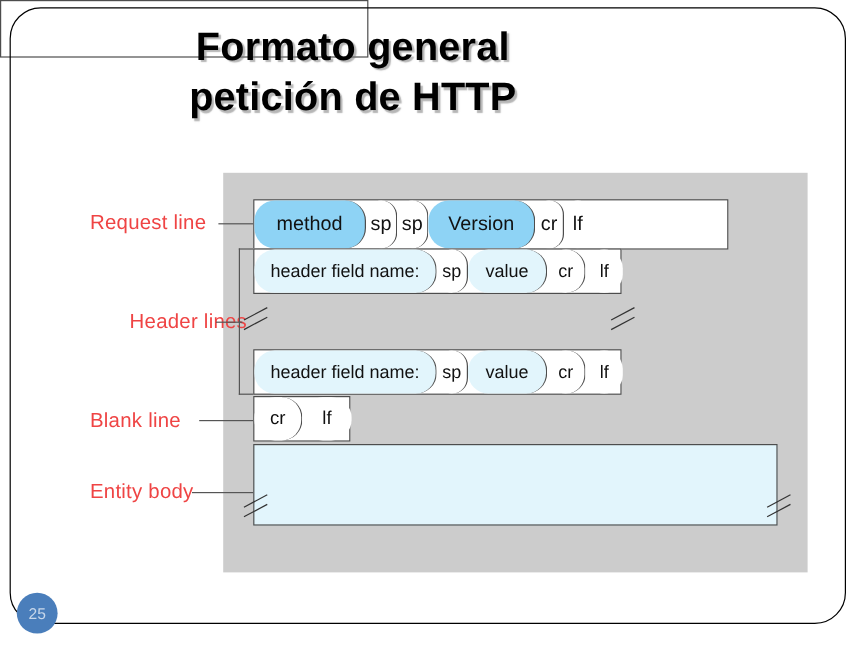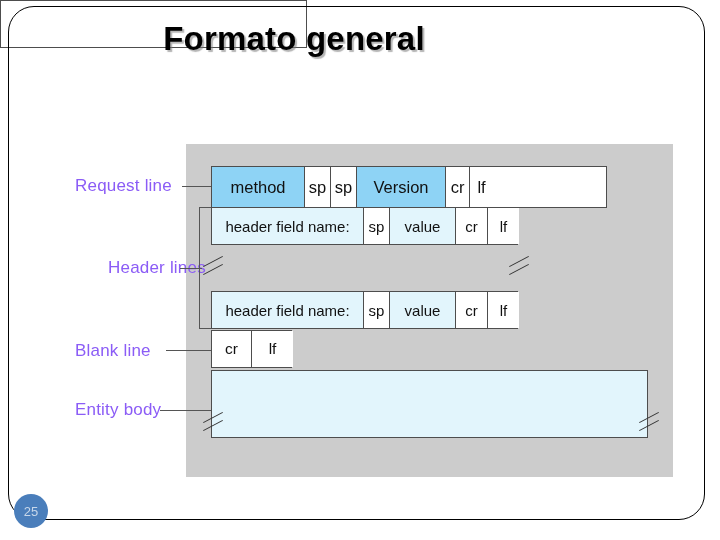--- a/index.html
+++ b/index.html
@@ -66,20 +66,21 @@
   .cell {
     box-sizing: border-box;
     display: flex;
     align-items: center;
     justify-content: center;
     font-family: "Liberation Sans", sans-serif;
     color: #111111;
     border-right: 1.6px solid #4d4d4d;
     white-space: nowrap;
     overflow: hidden;
+    border-radius: 17px;
   }
   .cell:last-child { border-right: none; }
 
   .blue-dark { background: #8ed3f5; }
   .blue-light { background: #e2f5fc; }
   .white { background: #ffffff; }
 
   
   #request-line {
     left: 211px; top: 166px;
@@ -142,21 +143,21 @@
   #brk-hdr-left  { left: 202px; top: 256px; }
   #brk-hdr-right { left: 508px; top: 256px; }
   #brk-ent-left  { left: 202px; top: 412px; }
   #brk-ent-right { left: 638px; top: 412px; }
 
   
   .lbl {
     position: absolute;
     font-family: "Liberation Sans", sans-serif;
     font-size: 17px;
-    color: #8b5cf6;
+    color: #ef4444;
     white-space: nowrap;
     letter-spacing: 0.2px;
   }
   #lbl-request { left: 75px;  top: 176px; }
   #lbl-header  { left: 75px;  top: 258px; margin-left: 33px; }
   #lbl-blank   { left: 75px;  top: 341px; }
   #lbl-entity  { left: 75px;  top: 400px; }
 
   
   .leader {
@@ -198,20 +199,21 @@
 </style>
 </head>
 <body>
 
 <div id="slide">
 
   <div id="slide-border"></div>
 
   <div id="title">
     <span class="tline">Formato general</span>
+    <span class="tline">petición de HTTP</span>
   </div>
 
   <div id="gray-panel"></div>
 
   <div class="lbl" id="lbl-request">Request line</div>
   <div class="leader" id="ld-request"></div>
 
   <div class="lbl" id="lbl-header">Header lines</div>
   <div class="leader" id="ld-header"></div>
   <div id="header-bracket"></div>

